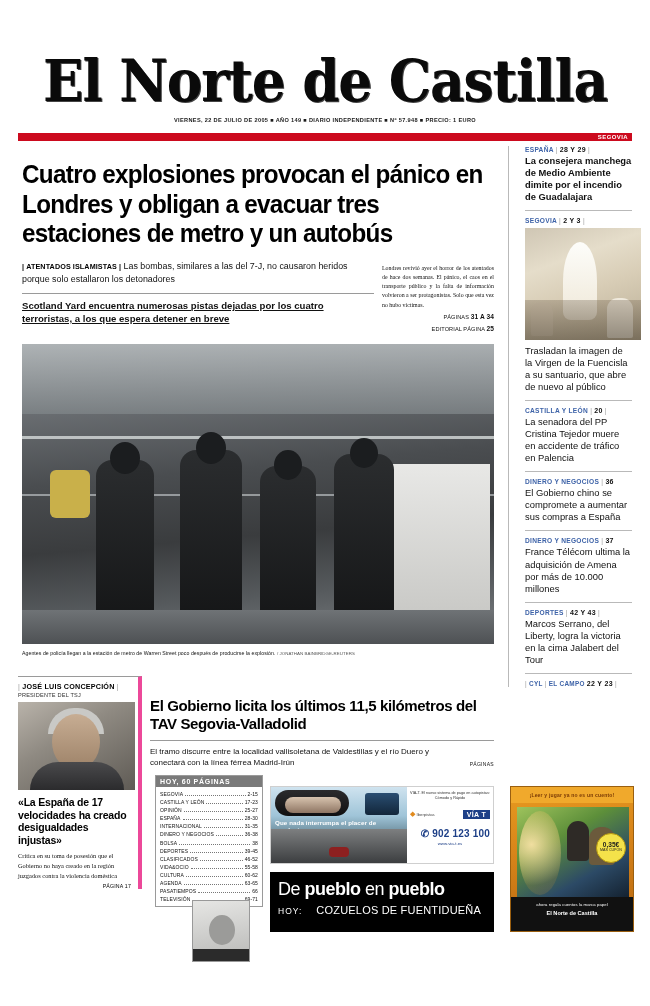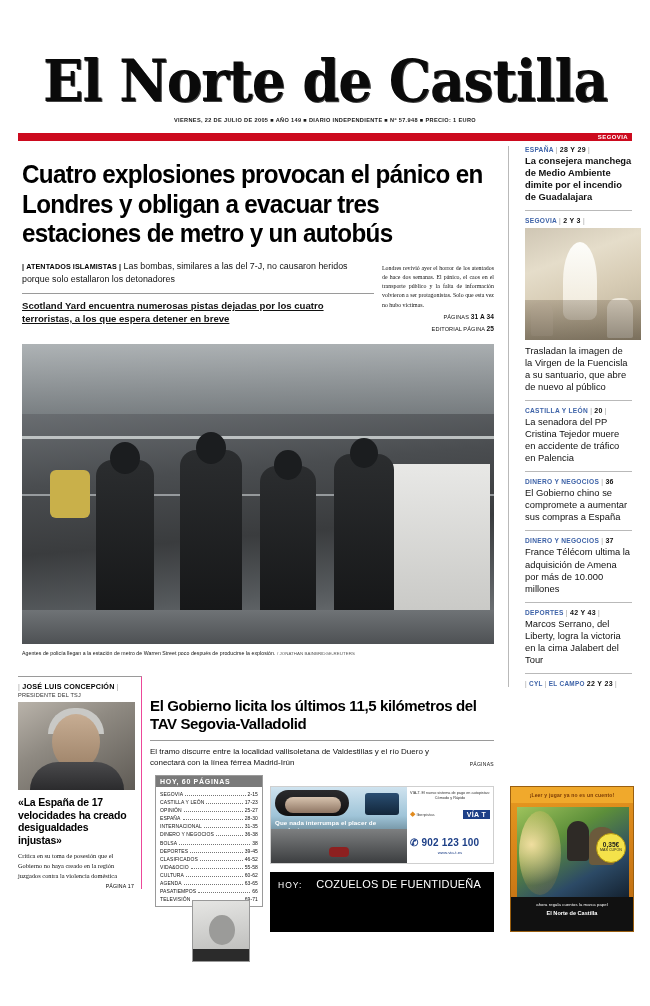--- a/index.html
+++ b/index.html
@@ -164,21 +164,21 @@
   .sb-photo .p2{position:absolute;right:8px;bottom:2px;width:26px;height:40px;background:#efe9dc;border-radius:11px 11px 2px 2px;}
   .cyl-row {
     font-size: 6.4px; font-weight: bold; color: #3e63a8; letter-spacing:.3px;
   }
   .cyl-row .pg { color:#111; font-size:7px; }
   .cyl-row .sep { color:#9a9a9a; font-weight:normal; }
 
   
   .opinion {
     position: absolute; left: 18px; top: 676px; width: 124px;
-    border-top: 1px solid #9a9a9a; border-right: 1px solid #ec4899;
+    border-top: 1px solid #9a9a9a; border-right: 4px solid #ec4899;
     padding: 5px 7px 0 0;
   }
   .op-name {
     font-size: 7.2px; font-weight: bold; color:#000; letter-spacing:.2px;
   }
   .op-name .bars { color:#9a9a9a; font-weight:normal; }
   .op-role { font-size: 5.6px; color:#333; letter-spacing:.2px; margin-top:1px; }
   .op-photo {
     width: 117px; height: 88px; margin: 4px 0 6px;
     background: linear-gradient(150deg,#b9b3aa 0%, #8f8a82 40%, #5f5b55 100%);
@@ -293,21 +293,21 @@
     display:flex;align-items:center;justify-content:space-between;margin-top:8px;
   }
   .ad-car-right .logo-a{
     font-size:4.2px;color:#444;
   }
   .ad-car-right .logo-a .dot{color:#e08a1e;font-size:7px;}
   .ad-car-right .vi-t{
     background:#1d3f87;color:#fff;font-size:7px;font-weight:bold;padding:1px 4px;letter-spacing:.3px;
   }
   .ad-car-right .phone{
-    margin-top:18px;text-align:left;font-size:10px;font-weight:bold;color:#1d3f87;letter-spacing:.2px;
+    margin-top:9px;text-align:right;font-size:10px;font-weight:bold;color:#1d3f87;letter-spacing:.2px;
   }
   .ad-car-right .web{
     text-align:center;font-size:4.4px;color:#1d3f87;margin-top:2px;
   }
 
   .ad-pueblo {
     position:absolute; left:270px; top:872px; width:224px; height:60px;
     background:#000; color:#fff; overflow:hidden;
   }
   .ad-pueblo .line1 {
@@ -630,20 +630,26 @@
       <div class="brandrow">
         <span class="logo-a"><span class="dot">◆</span> <span>Iberpistas</span></span>
         <span class="vi-t">VÍA T</span>
       </div>
       <div class="phone">✆ <span>902 123 100</span></div>
       <div class="web">www.via-t.es</div>
     </div>
   </div>
 
   <div class="ad-pueblo">
+    <div class="line1">
+      <span class="thin">De</span>
+      <b>pueblo</b>
+      <span class="thin">en</span>
+      <b>pueblo</b>
+    </div>
     <div class="row2">
       <span class="hoy">HOY:</span>
       <span class="town">COZUELOS DE FUENTIDUEÑA</span>
     </div>
   </div>
 
   <div class="ad-disney">
     <div class="topline">¡Leer y jugar ya no es un cuento!</div>
     <div class="art"></div>
     <div class="swirl"></div>

